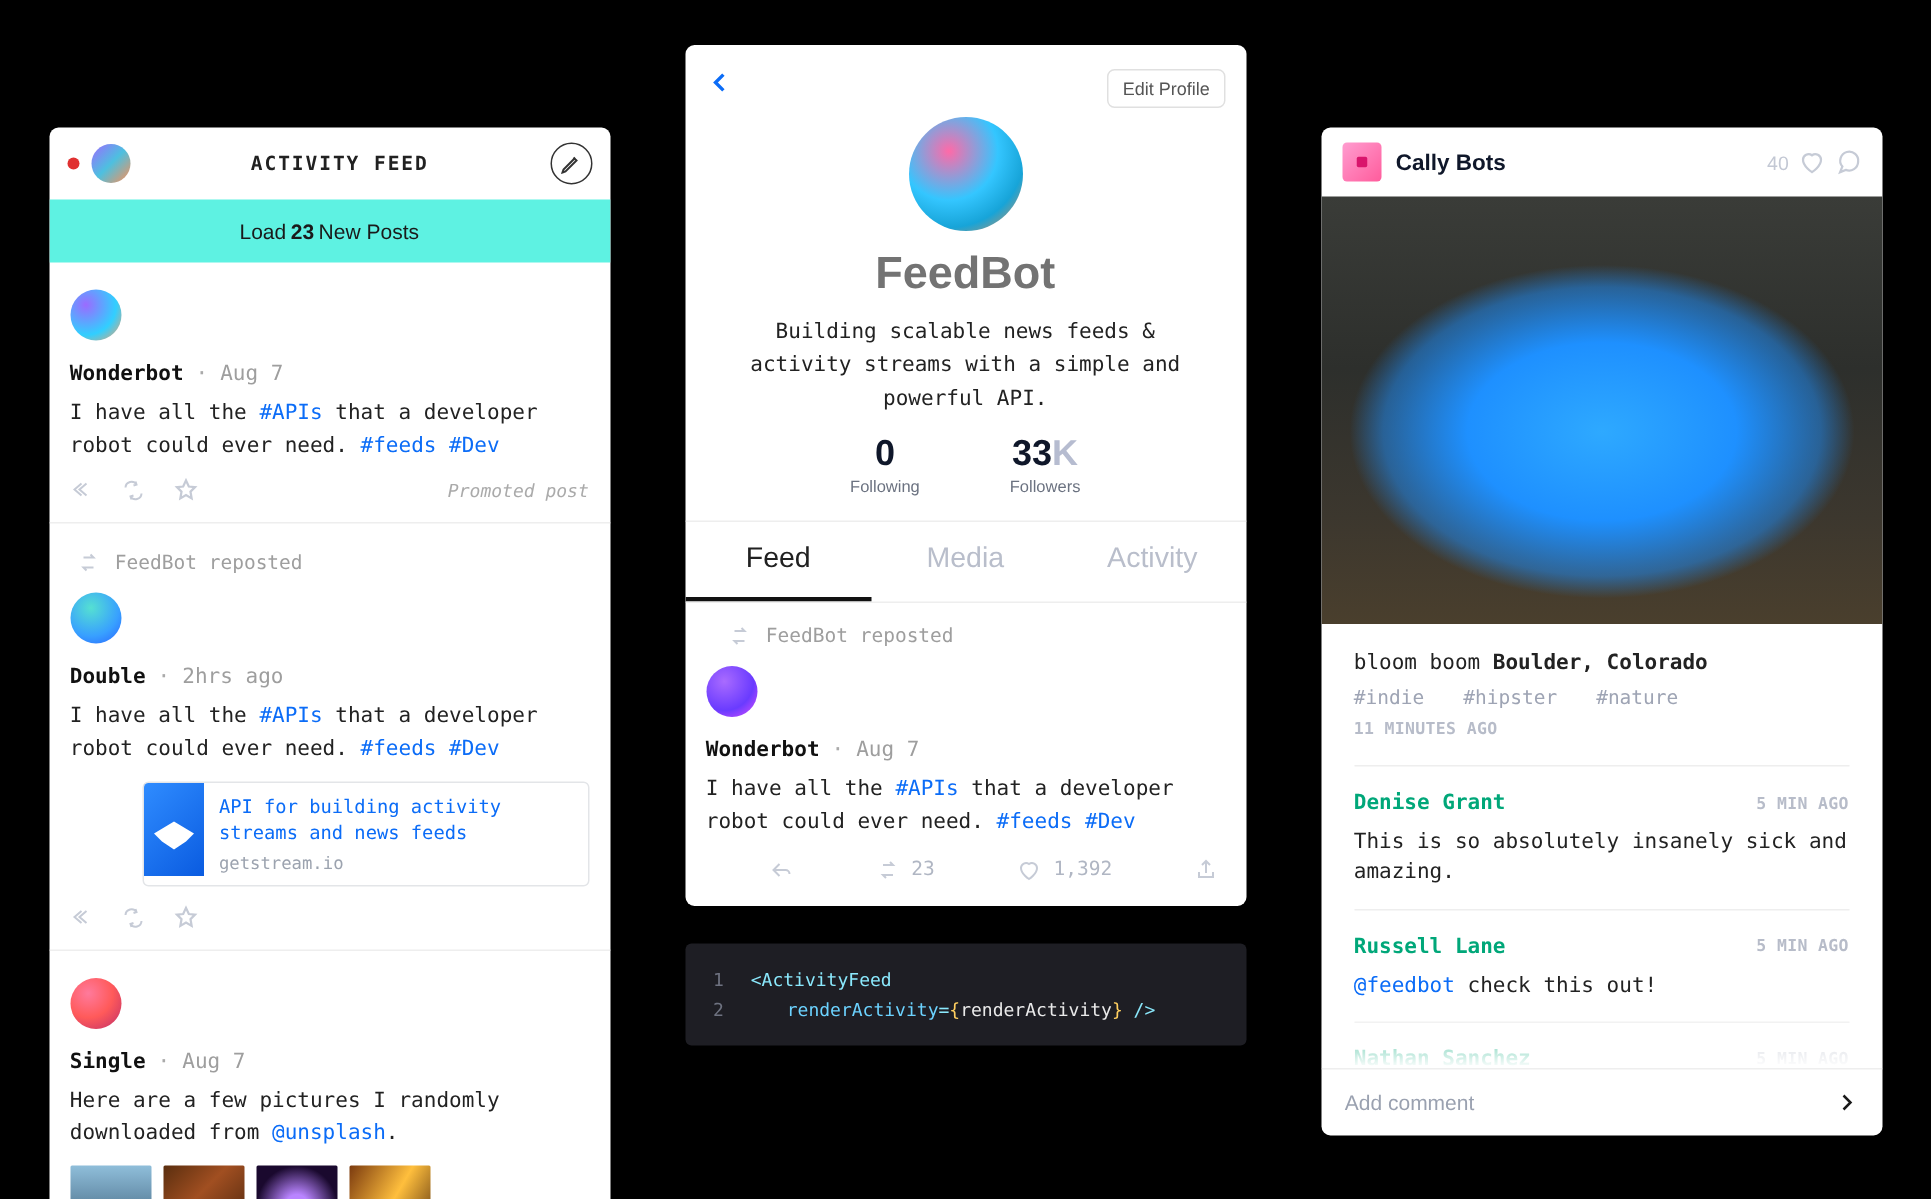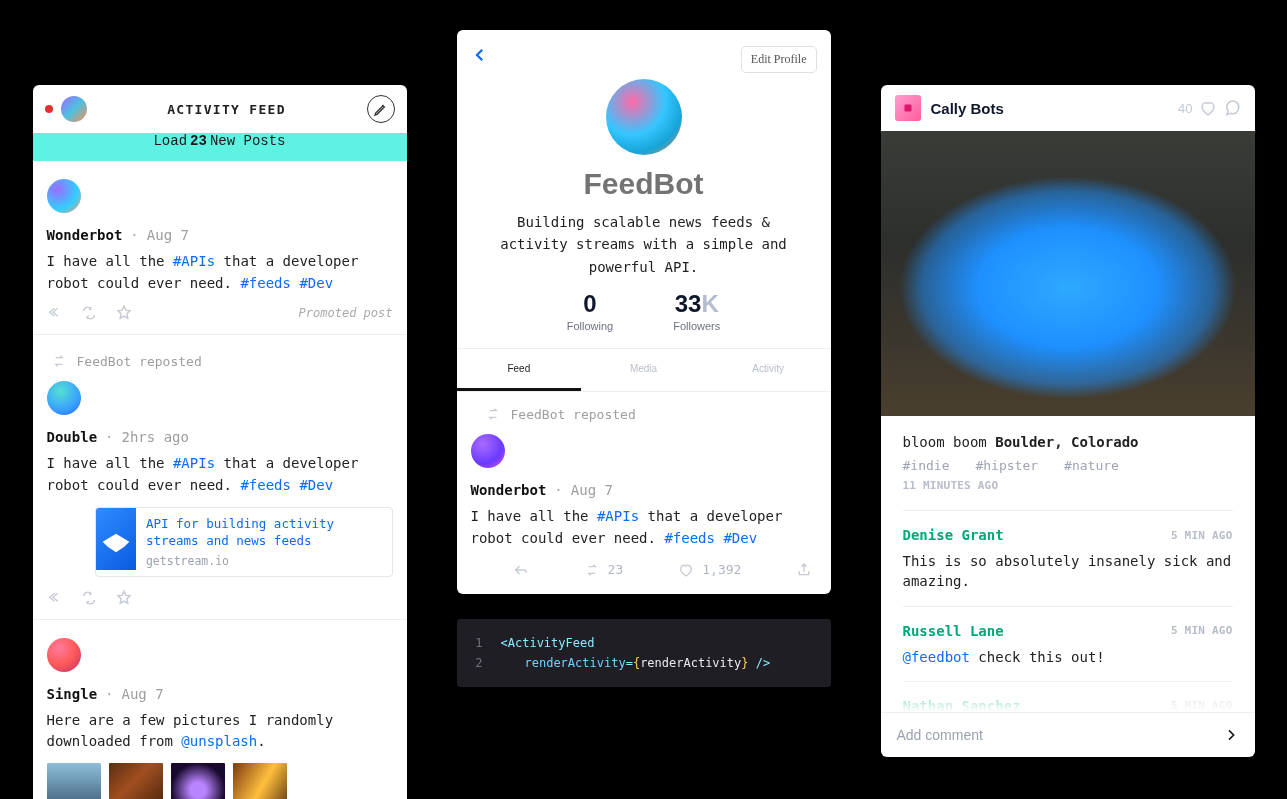--- a/index.html
+++ b/index.html
@@ -40,22 +40,22 @@
     display:inline-block;
   }
   .left-title {
     flex:1;text-align:center;font-weight:700;letter-spacing:.1em;font-size:13px;color:#212121;
   }
   .pencil-btn {
     width:28px;height:28px;border:1.5px solid #333;border-radius:50%;
     display:flex;align-items:center;justify-content:center;background:#fff;cursor:pointer;
   }
   .loadbar {
-    background:#5ef2e2;height:28px;display:flex;justify-content:center;
-    font-size:14px;color:#1a1a1a;cursor:pointer;font-family:Liberation Mono, monospace;
+    background:#5ef2e2;height:42px;display:flex;align-items:center;justify-content:center;
+    font-size:14px;color:#1a1a1a;cursor:pointer;font-family:Liberation Sans, sans-serif;
   }
   .loadbar b { margin:0 3px; }
   .feed-item {
     padding:18px 14px 8px 14px;
   }
   .feed-item + .feed-item { border-top:1px solid #eee; }
   .post-row { display:flex;gap:14px;flex-direction:column; }
   .author-line { display:flex;align-items:center;gap:8px;font-size:14px;margin-bottom:8px; }
   .author-name { font-weight:700;color:#111; }
   .dot { color:#aaa; }
@@ -94,37 +94,37 @@
   .t1{background:linear-gradient(180deg,#8fbeda,#2e4c66);}
   .t2{background:linear-gradient(135deg,#5a2e0f,#a14f21 40%,#3d1e09);}
   .t3{background:radial-gradient(circle,#b984ff 20%,#1a092e 70%);}
   .t4{background:linear-gradient(120deg,#7b3a0f,#ffbf3d 50%,#4a240a);}
 
   
   .mid-wrap { display:flex;flex-direction:column;gap:25px;align-items:center; }
   .middle { width:374px;padding:16px 0 0 0;display:flex;flex-direction:column; }
   .mid-top { display:flex;align-items:flex-start;justify-content:space-between;padding:0 14px; }
   .back-btn { color:#0b6cf7;cursor:pointer; }
-  .edit-btn { border:1px solid #e0e0e0;background:#fff;border-radius:5px;padding:5px 9px;font-size:12px;color:#555;cursor:pointer;font-family:Liberation Serif, serif; }
+  .edit-btn { border:1px solid #e0e0e0;background:#fff;border-radius:5px;padding:5px 9px;font-size:12px;color:#555;cursor:pointer;font-family:Liberation Sans, sans-serif; }
   .profile-center { text-align:center;padding:0 24px 12px; }
   .avatar-lg {
     width:76px;height:76px;border-radius:50%;margin:6px auto 12px;
     background:radial-gradient(circle at 35% 30%,#ff6aa8,#34c6ff 45%,#17a4d8 70%,#ff8a3e);
   }
   .profile-name { font-size:30px;font-weight:800;color:#737373;margin-bottom:10px;font-family:-apple-system,BlinkMacSystemFont,"Segoe UI",sans-serif; }
   .profile-meta { font-size:13.5px;color:#555;margin-bottom:10px; }
   .profile-meta .link { color:#0b6cf7;font-weight:700; }
   .profile-bio { font-size:14px;color:#222;line-height:1.6;margin-bottom:0; }
   .stats { display:flex;justify-content:center;gap:60px;margin:12px 0 4px; }
   .stat-num { font-size:24px;font-weight:800;color:#0f172a;font-family:-apple-system,BlinkMacSystemFont,"Segoe UI",sans-serif; }
   .stat-num .suffix { color:#b6bcd0; }
   .stat-label { font-size:11px;color:#6b7280;margin-top:2px;font-family:-apple-system,BlinkMacSystemFont,"Segoe UI",sans-serif; }
   .tabs { display:flex;border-top:1px solid #eee; }
   .tab {
-    flex:1;text-align:center;padding:14px 0;font-size:10px;color:#b9becb;cursor:pointer;
+    flex:1;text-align:center;padding:14px 0;font-size:19px;color:#b9becb;cursor:pointer;
     font-family:-apple-system,BlinkMacSystemFont,"Segoe UI",sans-serif;
   }
   .tab.active { color:#212121;border-bottom:3px solid #111; }
   .mid-feed { padding:14px 14px 16px 14px;border-top:1px solid #eee; }
   .mid-actions { display:flex;align-items:center;gap:28px;color:#b0b6c3;font-size:13px;justify-content:space-between;margin:12px 4px 0 42px; }
   .mid-actions .grp { display:flex;align-items:center;gap:8px; }
 
   
   .codeblock {
     width:374px;background:#1e1e24;border-radius:4px;padding:14px 16px;

